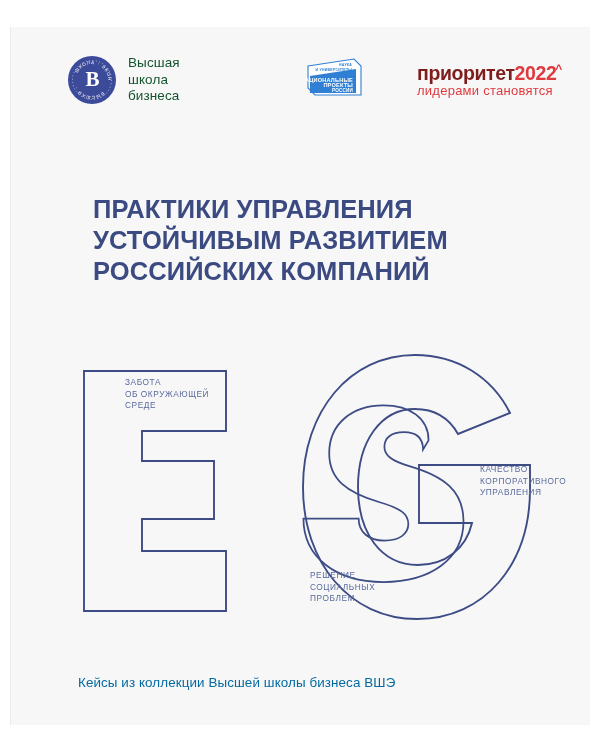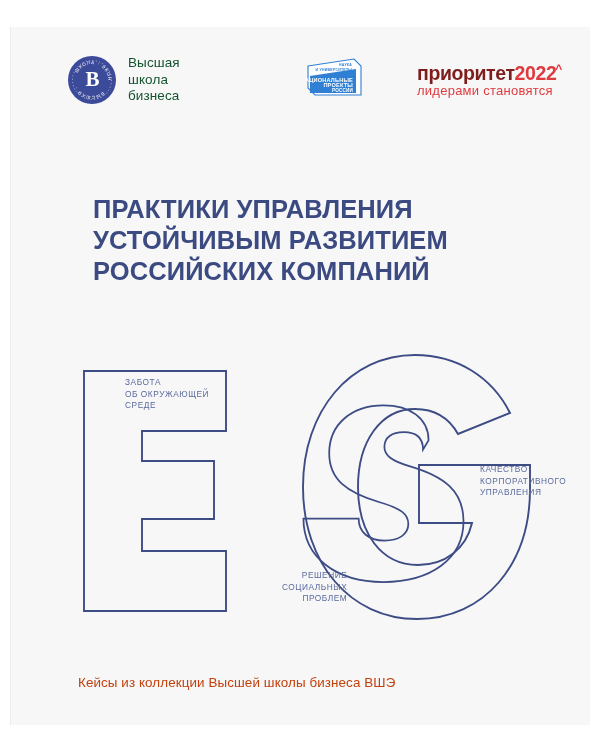--- a/index.html
+++ b/index.html
@@ -166,29 +166,29 @@
   .esg-label {
     position: absolute;
     color: #5a6a9c;
     font-size: 8.3px;
     line-height: 11.6px;
     letter-spacing: .55px;
     text-transform: uppercase;
     white-space: pre-line;
   }
   .label-e { left: 115px; top: 350px; }
-  .label-s { left: 272px; top: 543px; text-align: right; }
+  .label-s { left: 300px; top: 543px; }
   .label-g { left: 470px; top: 437px; }
 
   
   .footer-line {
     position: absolute;
     left: 68px;
     top: 647px;
-    color: #c2410c;
+    color: #0369a1;
     font-size: 13.4px;
     line-height: 18px;
     letter-spacing: .1px;
     white-space: nowrap;
   }
 </style>
 </head>
 <body>
 
 <div class="cover">

